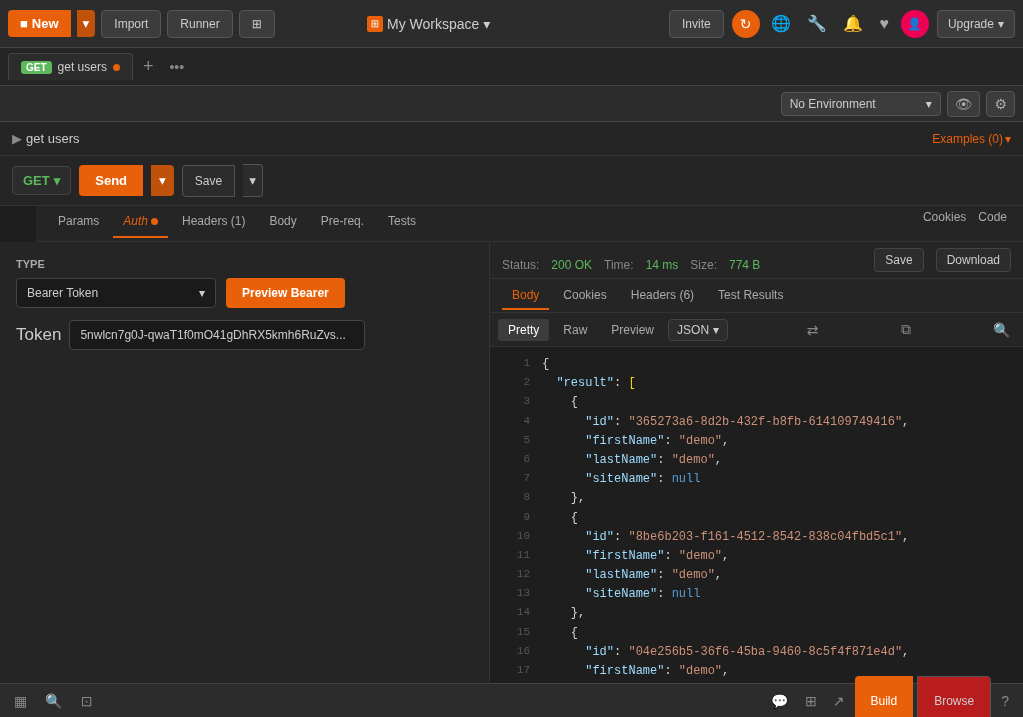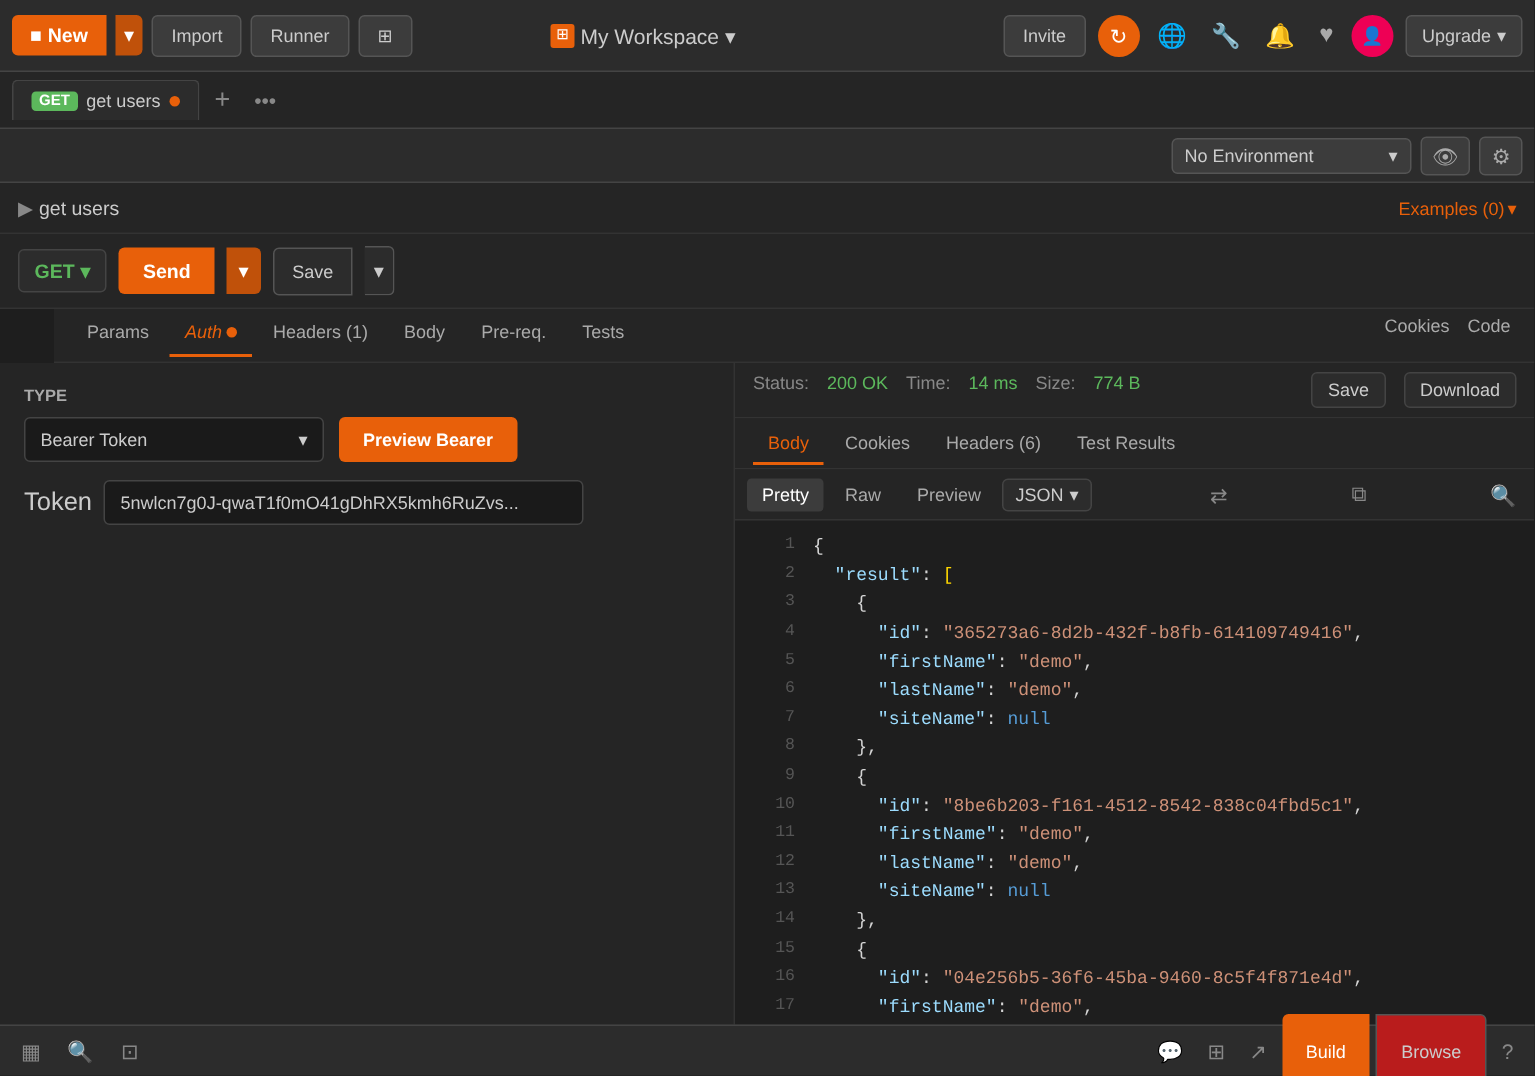--- a/index.html
+++ b/index.html
@@ -315,34 +315,34 @@
     .auth-link { color: #e8600a; cursor: pointer; text-decoration: none; }
     .token-row { display: flex; align-items: center; gap: 8px; margin-top: 12px; }
     .token-label { color: #ccc; font-size: 17px; min-width: 40px; }
     .token-input {
       background: #1a1a1a;
       color: #ccc;
       border: 1px solid #444;
       border-radius: 4px;
       padding: 7px 10px;
       font-size: 12px;
-      width: 320px;
+      width: 296px;
     }
     
     .right-panel {
       flex: 1;
       background: #1e1e1e;
       display: flex;
       flex-direction: column;
       overflow: hidden;
     }
     
     .resp-status-bar {
       display: flex;
-      align-items: flex-start;
+      align-items: flex-end;
       padding: 6px 12px;
       background: #252525;
       border-bottom: 1px solid #333;
       gap: 12px;
     }
     .status-ok { color: #5cb85c; font-size: 12px; }
     .status-label { color: #888; font-size: 12px; }
     .resp-btn {
       background: #2c2c2c;
       color: #ccc;

